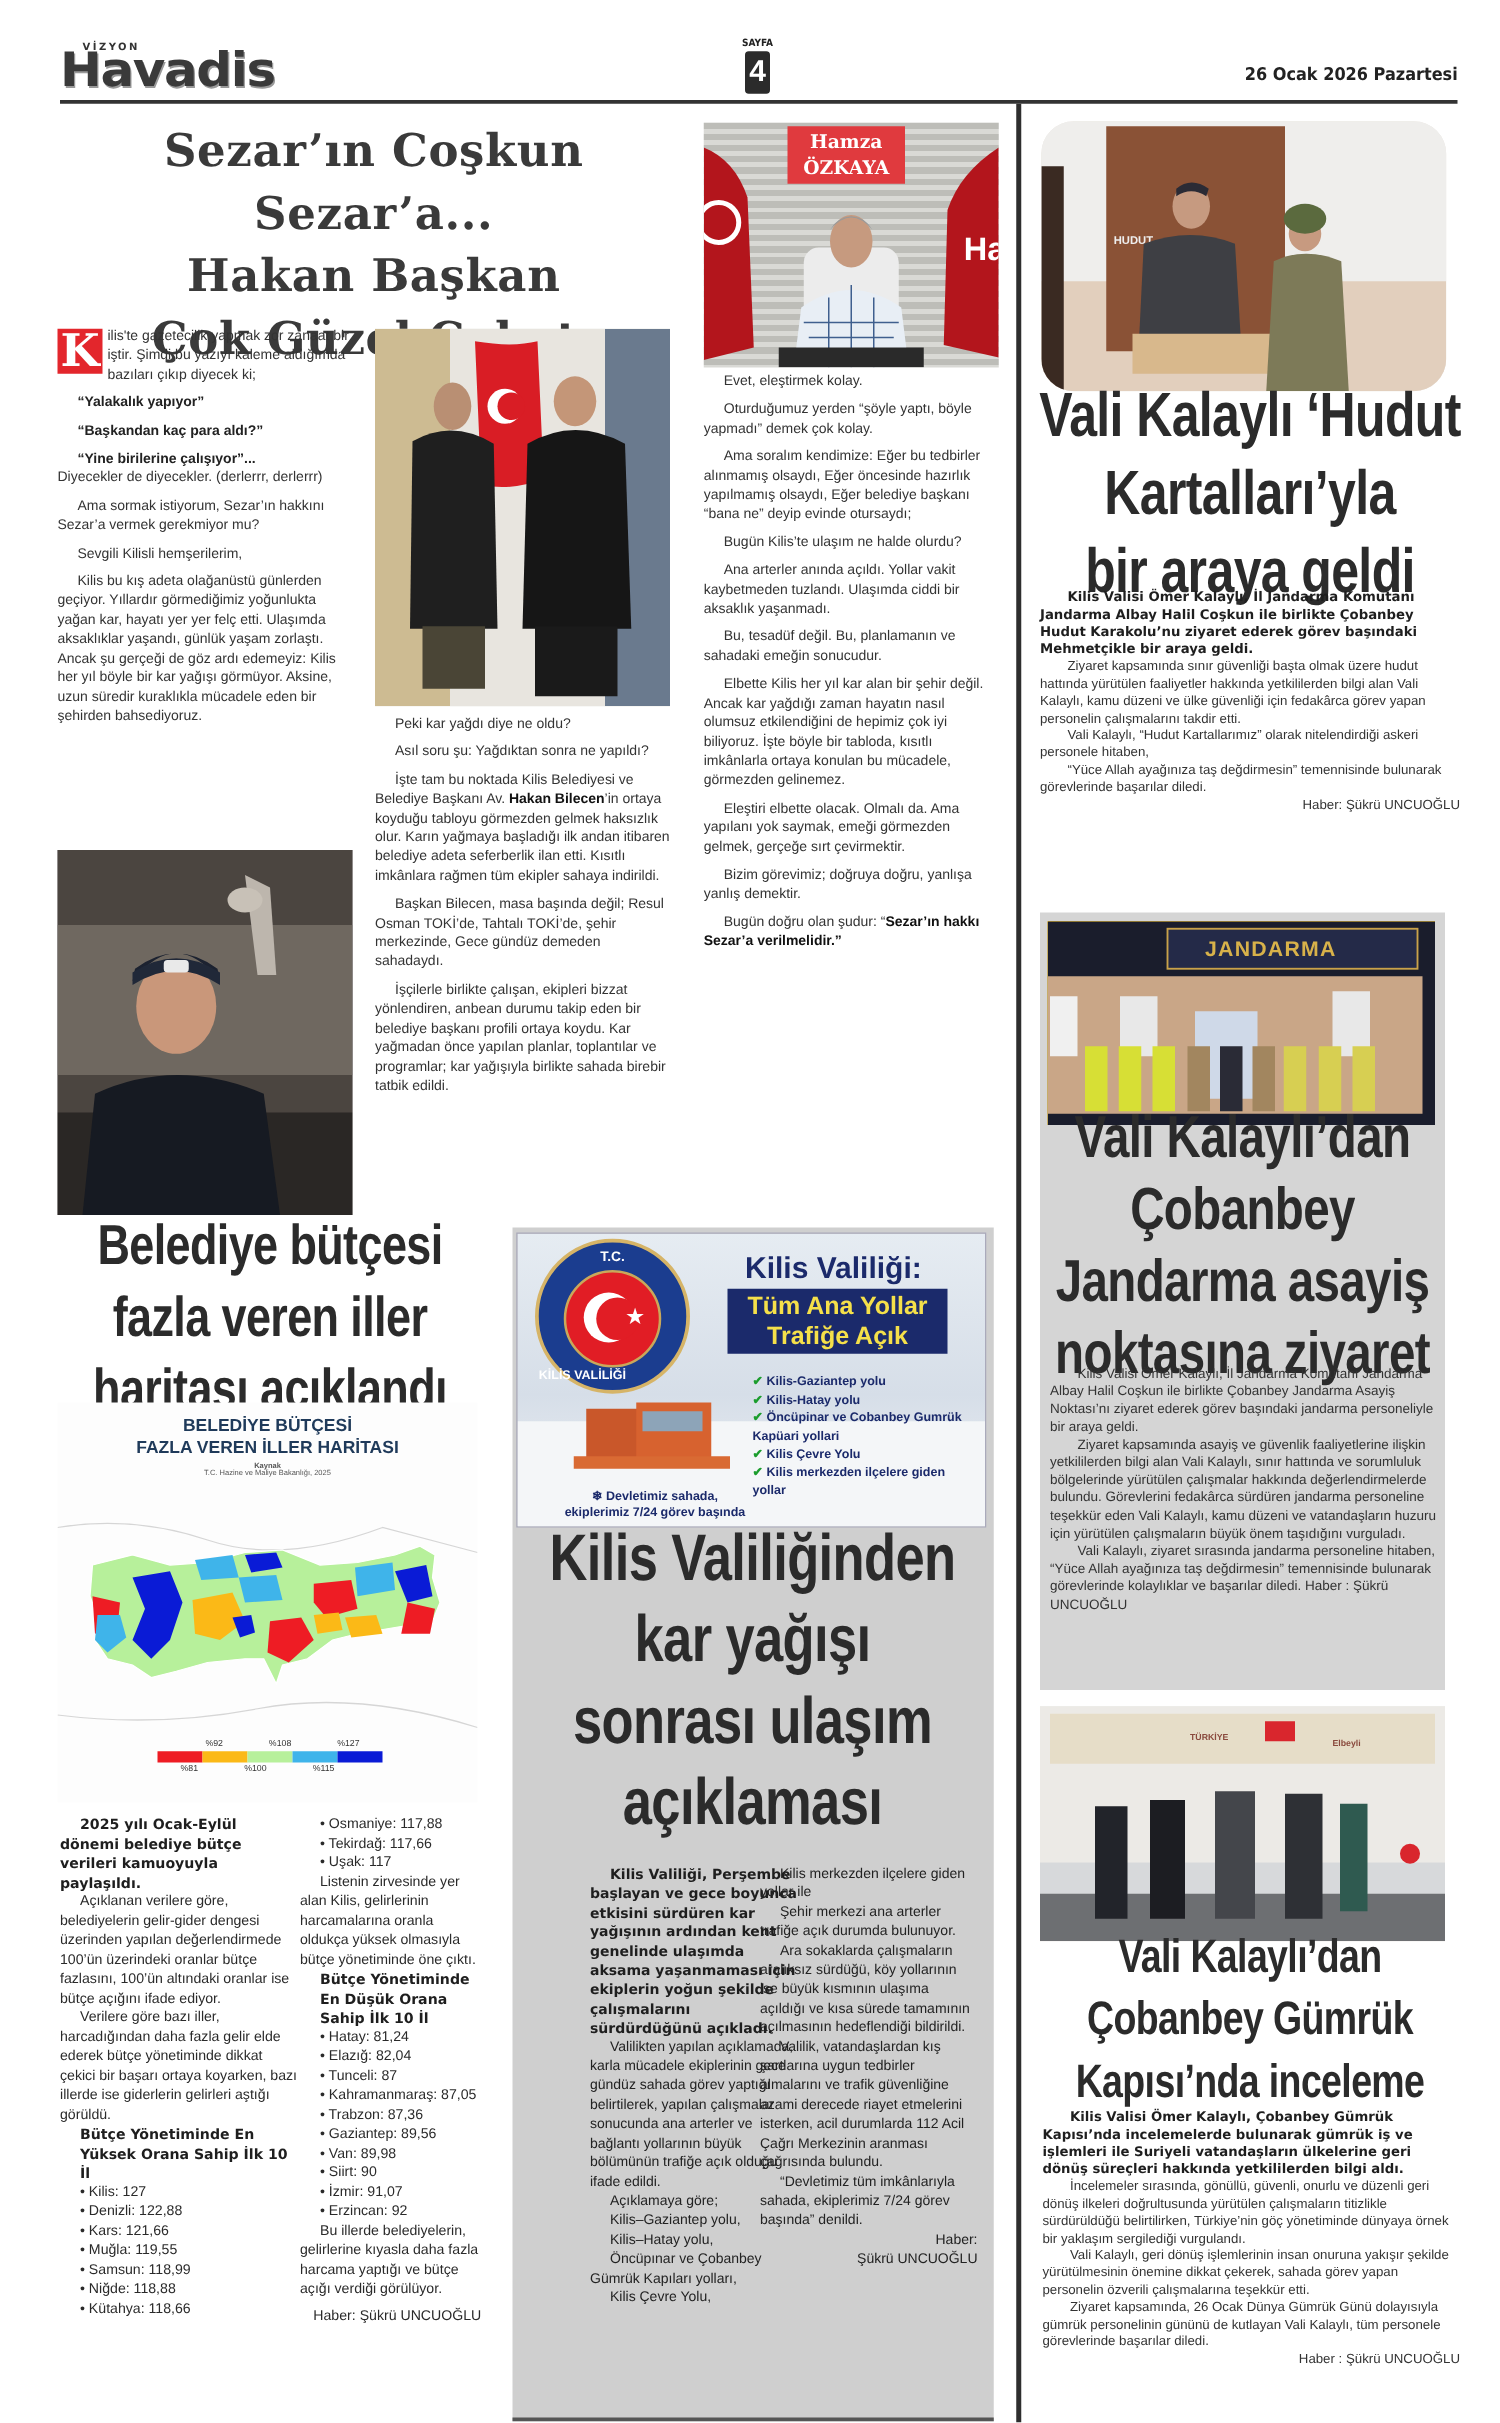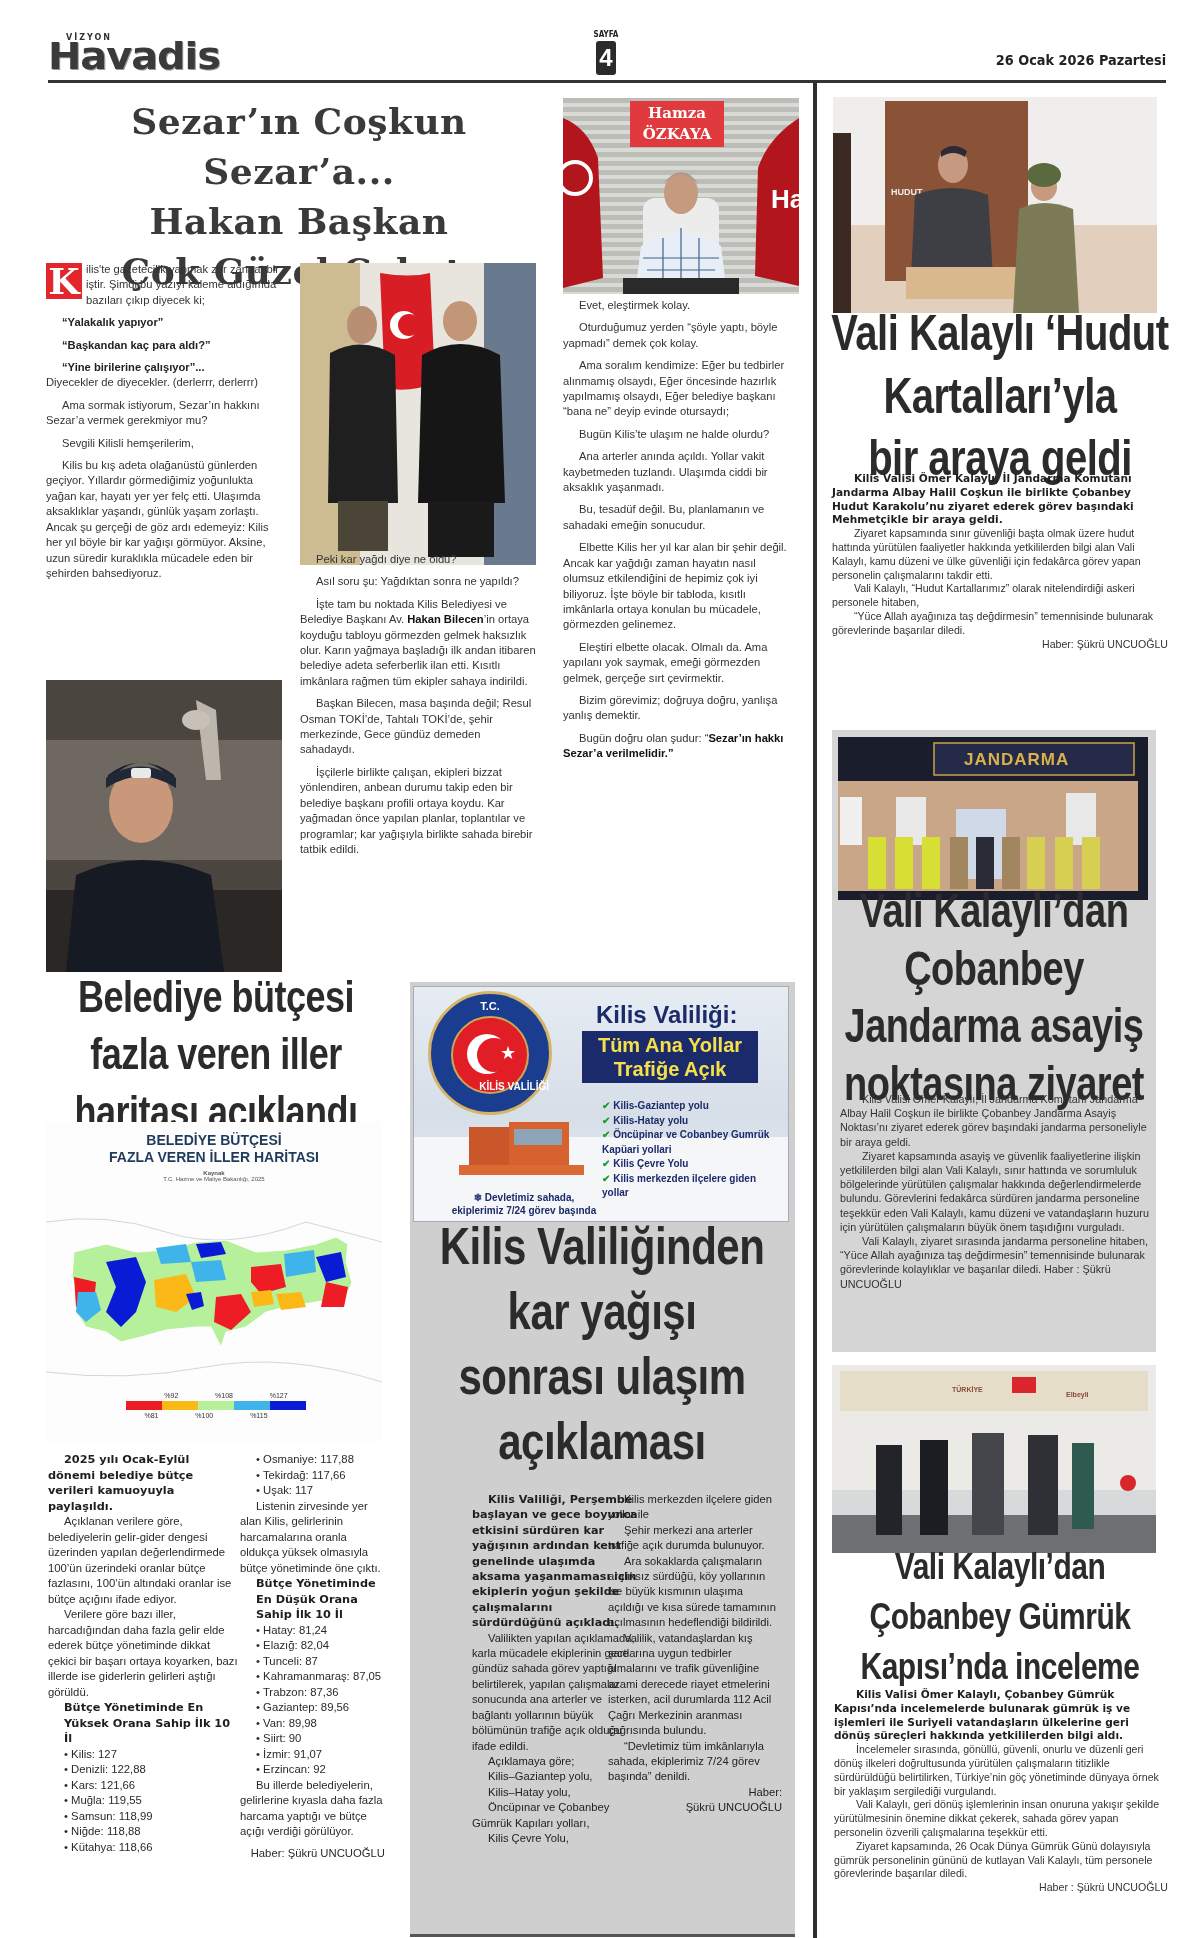--- a/index.html
+++ b/index.html
@@ -24,21 +24,21 @@
   .body-text p.noindent { text-indent: 0; }
   .body-text b { color: #111; }
   .cond-head { font-family: "Liberation Sans Narrow","Liberation Sans", sans-serif; font-weight: bold; color: #2b2b2b; text-align: center; transform: scaleY(1.25); letter-spacing: -0.5px; }
   .photo { position: absolute; overflow: hidden; }
 
   
   .headline-main { position: absolute; left: 44px; top: 96px; width: 510px; text-align: center; font-family: "DejaVu Serif", serif; font-weight: bold; font-size: 36px; line-height: 50px; color: #3a3a3a; letter-spacing: 0.5px; }
   .col1 { position: absolute; left: 46px; top: 262px; width: 236px; }
   .dropcap { float: left; width: 36px; height: 36px; background: #e3262c; color: #fff; font-family: "DejaVu Serif", serif; font-weight: bold; font-size: 36px; line-height: 36px; text-align: center; margin: 1px 4px 0 0; }
   .quote { font-weight: bold; color: #222; }
-  .col2 { position: absolute; left: 300px; top: 552px; width: 236px; }
+  .col2 { position: absolute; left: 300px; top: 572px; width: 236px; }
   .col3 { position: absolute; left: 563px; top: 298px; width: 236px; }
 
   
   .head-budget { position: absolute; left: 46px; top: 985px; width: 340px; font-size: 36px; line-height: 46px; }
   .map-box { position: absolute; left: 46px; top: 1122px; width: 336px; height: 320px; background: #fdfdfd; }
   .budget-lead { position: absolute; left: 48px; top: 1452px; width: 190px; font-size: 11.3px; line-height: 15.5px; }
   .budget-col2 { position: absolute; left: 240px; top: 1452px; width: 145px; font-size: 11.3px; line-height: 15.5px; }
   .blead-bold { font-family: "DejaVu Sans", sans-serif; font-weight: bold; font-size: 11.3px; color: #1e1e1e; text-indent: 16px; }
   .sub-head { font-family: "DejaVu Sans", sans-serif; font-weight: bold; color: #1e1e1e; padding-left: 16px; }
   .bullet-list { list-style: none; padding-left: 16px; }
@@ -280,21 +280,21 @@
       <rect x="45" y="178" width="125" height="10" fill="#d96a33"></rect>
     </g>
   </svg>
   <div style="position:absolute;left:14px;top:4px;width:124px;height:124px;border-radius:50%;background:#1b3d8f;border:3px solid #d6b467;">
     <div style="position:absolute;left:0;top:6px;width:100%;text-align:center;color:#fff;font-weight:bold;font-size:11px;">T.C.</div>
     <div style="position:absolute;left:20px;top:22px;width:78px;height:78px;border-radius:50%;background:#e11d25;border:2px solid #c9a85a;">
       <div style="position:absolute;left:14px;top:16px;width:40px;height:40px;border-radius:50%;background:#fff;"></div>
       <div style="position:absolute;left:24px;top:20px;width:34px;height:34px;border-radius:50%;background:#e11d25;"></div>
       <div style="position:absolute;left:47px;top:26px;color:#fff;font-size:18px;line-height:18px;">★</div>
     </div>
-    <div style="position:absolute;left:0;bottom:20px;width:100%;text-align:right;color:#fff;font-weight:bold;font-size:10px;">KİLİS VALİLİĞİ</div>
+    <div style="position:absolute;left:0;bottom:6px;width:100%;text-align:left;color:#fff;font-weight:bold;font-size:10px;">KİLİS VALİLİĞİ</div>
   </div>
   <div style="position:absolute;left:182px;top:14px;color:#1b2a6b;font-family:'Liberation Sans Narrow','Liberation Sans',sans-serif;font-weight:bold;font-size:24px;">Kilis Valiliği:</div>
   <div style="position:absolute;left:168px;top:44px;width:176px;background:#1b2a6b;color:#f5e04a;text-align:center;font-family:'Liberation Sans Narrow','Liberation Sans',sans-serif;font-weight:bold;font-size:20px;line-height:24px;padding:2px 0;">
     <div>Tüm Ana Yollar</div>
     <div>Trafiğe Açık</div>
   </div>
   <ul style="position:absolute;left:188px;top:112px;width:180px;list-style:none;font-size:10px;line-height:14.5px;color:#1b2a6b;font-weight:bold;font-family:'Liberation Sans Narrow','Liberation Sans',sans-serif;">
     <li><span style="color:#1b9d2d">✔</span> <span>Kilis-Gaziantep yolu</span></li>
     <li><span style="color:#1b9d2d">✔</span> <span>Kilis-Hatay yolu</span></li>
     <li><span style="color:#1b9d2d">✔</span> <span>Öncüpinar ve Cobanbey Gumrük Kapüari yollari</span></li>
@@ -327,21 +327,21 @@
 <div class="vl-col2">
   <div class="indent">Kilis merkezden ilçelere giden yollar ile</div>
   <div class="indent">Şehir merkezi ana arterler trafiğe açık durumda bulunuyor.</div>
   <div class="indent">Ara sokaklarda çalışmaların aralıksız sürdüğü, köy yollarının ise büyük kısmının ulaşıma açıldığı ve kısa sürede tamamının açılmasının hedeflendiği bildirildi.</div>
   <div class="indent">Valilik, vatandaşlardan kış şartlarına uygun tedbirler almalarını ve trafik güvenliğine azami derecede riayet etmelerini isterken, acil durumlarda 112 Acil Çağrı Merkezinin aranması çağrısında bulundu.</div>
   <div class="indent">“Devletimiz tüm imkânlarıyla sahada, ekiplerimiz 7/24 görev başında” denildi.</div>
   <div class="byline-right">Haber:</div>
   <div class="byline-right">Şükrü UNCUOĞLU</div>
 </div>
 
-<div class="photo" style="left:833px;top:97px;width:324px;height:216px;background:#ebe7e2;">
+<div class="photo" style="left:833px;top:97px;width:324px;height:216px;background:#ebe7e2;border-radius:26px;">
   <svg width="324" height="216" viewBox="0 0 324 216">
     <rect width="324" height="216" fill="#efeeec"></rect>
     <rect x="0" y="128" width="324" height="88" fill="#e2cfbd"></rect>
     <rect x="0" y="36" width="18" height="180" fill="#3a2a22"></rect>
     <rect x="52" y="4" width="143" height="180" fill="#8a5236"></rect>
     <text x="58" y="98" fill="#eee" font-size="9" font-weight="bold" font-family="Liberation Sans, sans-serif">HUDUT</text>
     <ellipse cx="120" cy="68" rx="15" ry="18" fill="#c69a80"></ellipse>
     <path d="M108 54 Q120 44 134 54 L132 60 Q120 52 108 60 Z" fill="#2b2b35"></path>
     <path d="M78 180 L82 98 Q120 84 155 98 L160 180 Z" fill="#3e3f44"></path>
     <rect x="73" y="170" width="115" height="32" fill="#d8b88c"></rect>

